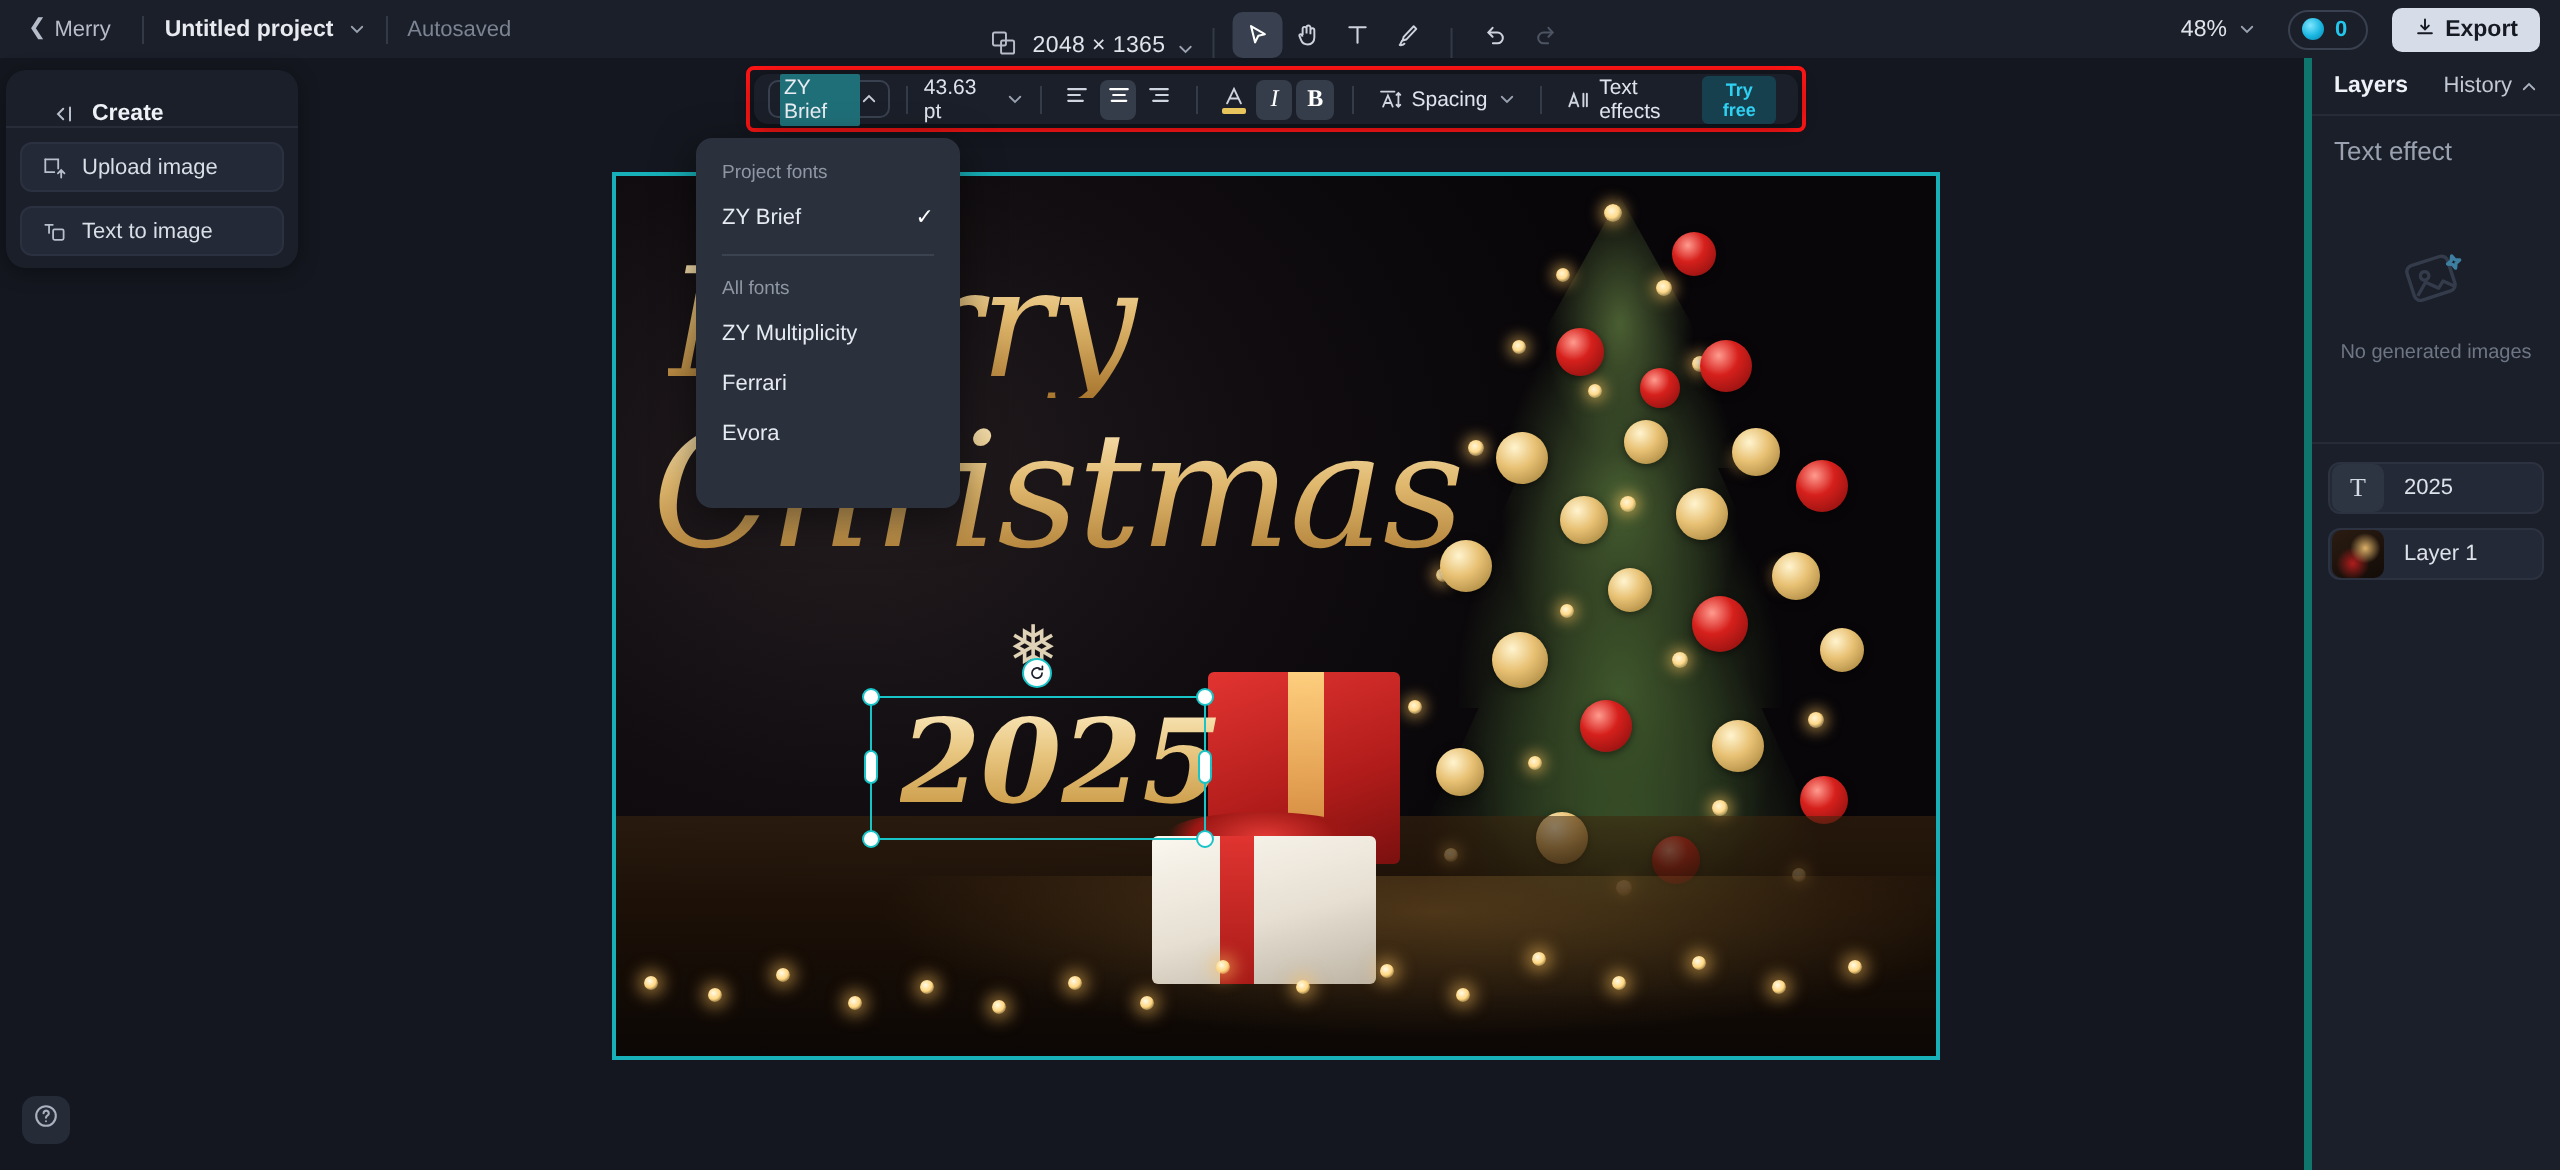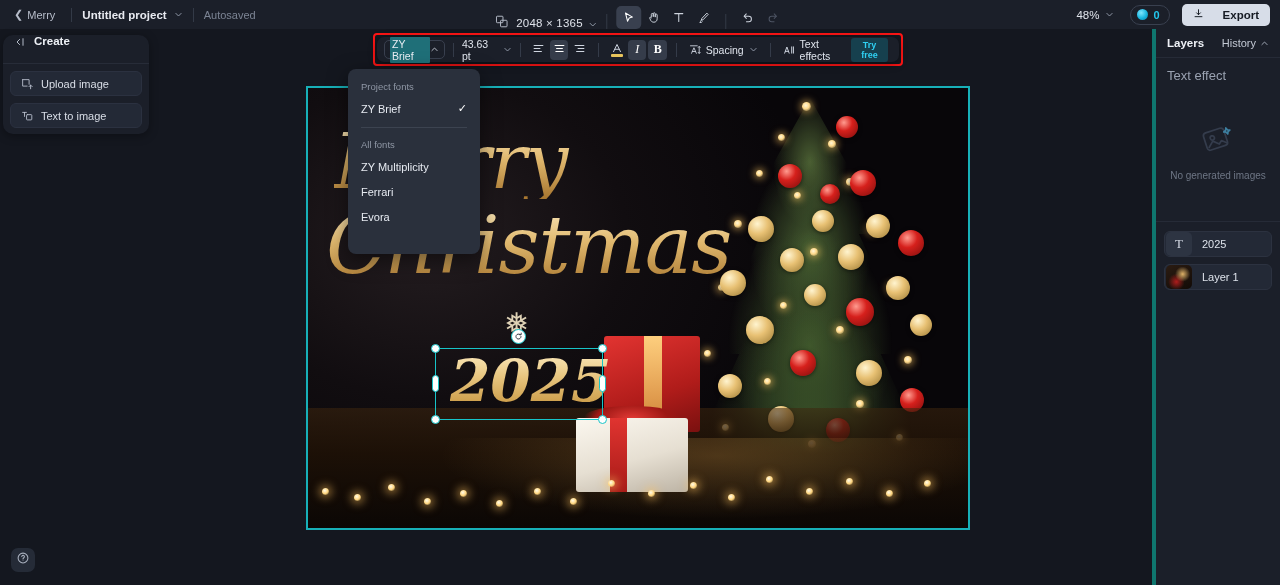--- a/index.html
+++ b/index.html
@@ -56,34 +56,34 @@
   .credit-dot {
     width: 11px; height: 11px; border-radius: 50%;
     background: radial-gradient(circle at 38% 34%, #7fe6ff 0%, #18b5e0 55%, #0b7fa8 100%);
     display: inline-block;
   }
   .credit-num { font-size: 11px; color: #22c7ee; font-weight: 600; }
   .export-btn {
     margin-left: 12px; height: 22px; border-radius: 5px;
     background: #d7dde8; color: #151a23;
     font-size: 11.5px; font-weight: 700;
-    display: flex; align-items: center; gap: 19px;
+    display: flex; align-items: center; gap: 5px;
     padding: 0 11px; cursor: pointer;
   }
 
   
   .left-panel {
     position: absolute; left: 3px; top: 35px; width: 146px; height: 99px;
     background: #1b1f29; border-radius: 10px;
     box-shadow: 0 2px 10px rgba(0,0,0,.35);
     overflow: hidden;
   }
   .lp-head {
-    height: 29px; display: flex; align-items: flex-start; gap: 8px;
-    padding: 0 10px; border-bottom: 1px solid #272c38;
+    height: 29px; display: flex; align-items: flex-end; gap: 8px;
+    padding: 0 22px; border-bottom: 1px solid #272c38;
   }
   .lp-head-title { font-size: 11.5px; font-weight: 700; color: #eef1f6; }
   .lp-body { padding: 7px 7px 0 7px; }
   .lp-item {
     height: 25px; border-radius: 6px; background: #232936;
     display: flex; align-items: center; gap: 8px;
     padding: 0 9px; margin-bottom: 7px; cursor: pointer;
     border: 1px solid #2b3140;
   }
   .lp-item-label { font-size: 11px; color: #d9dee7; }

